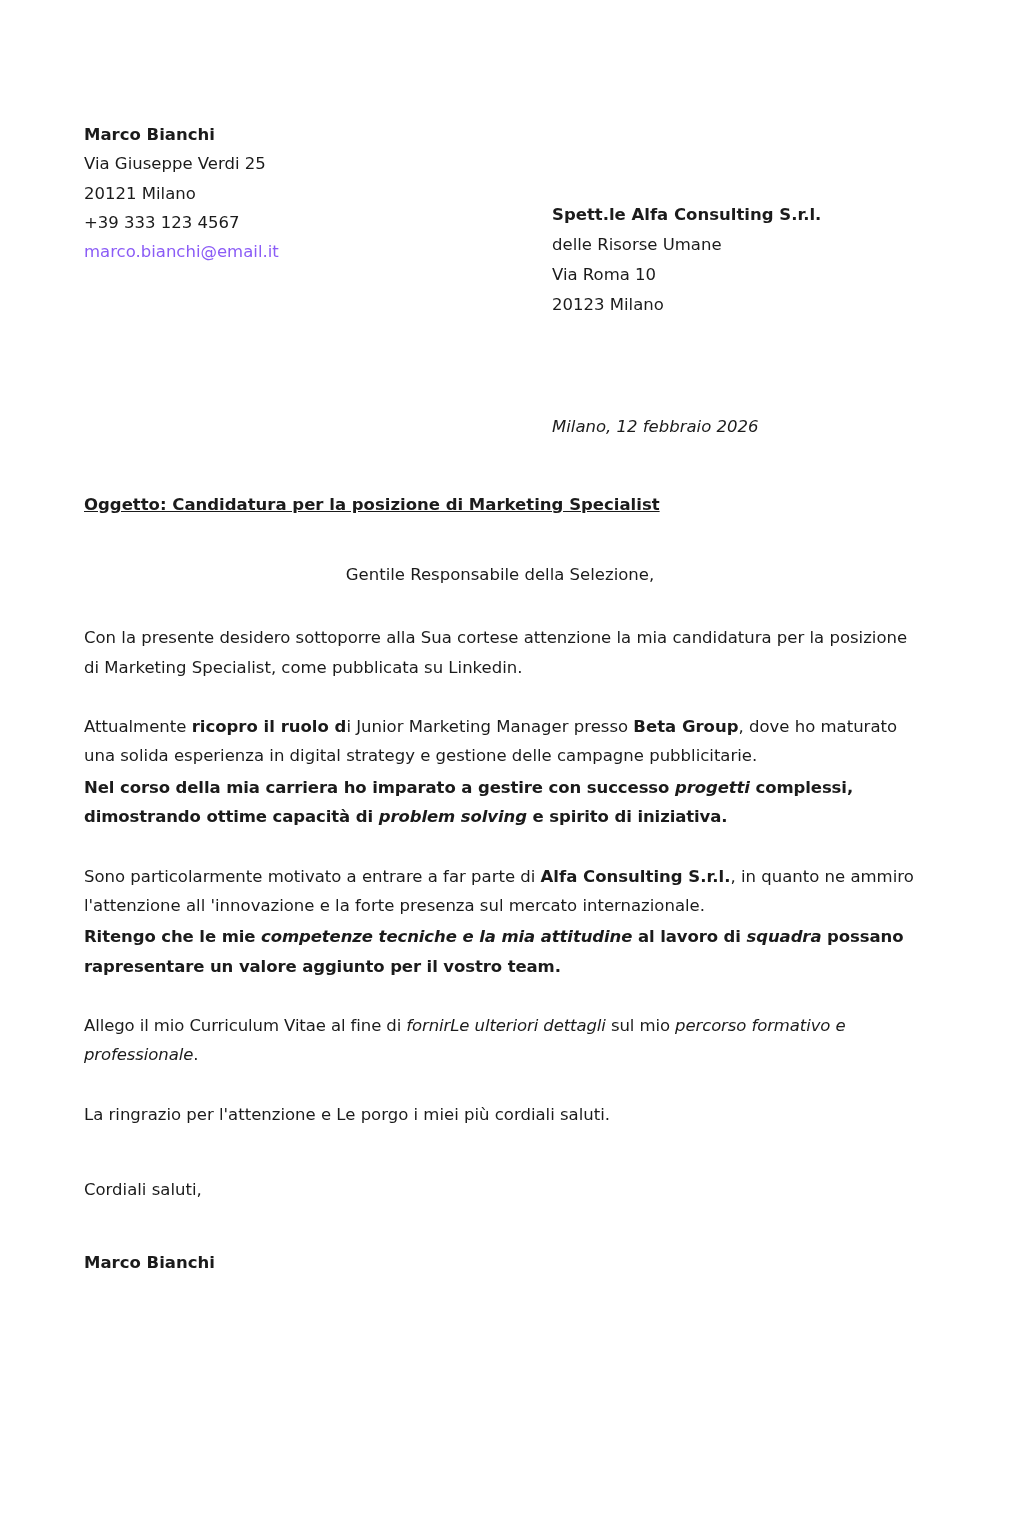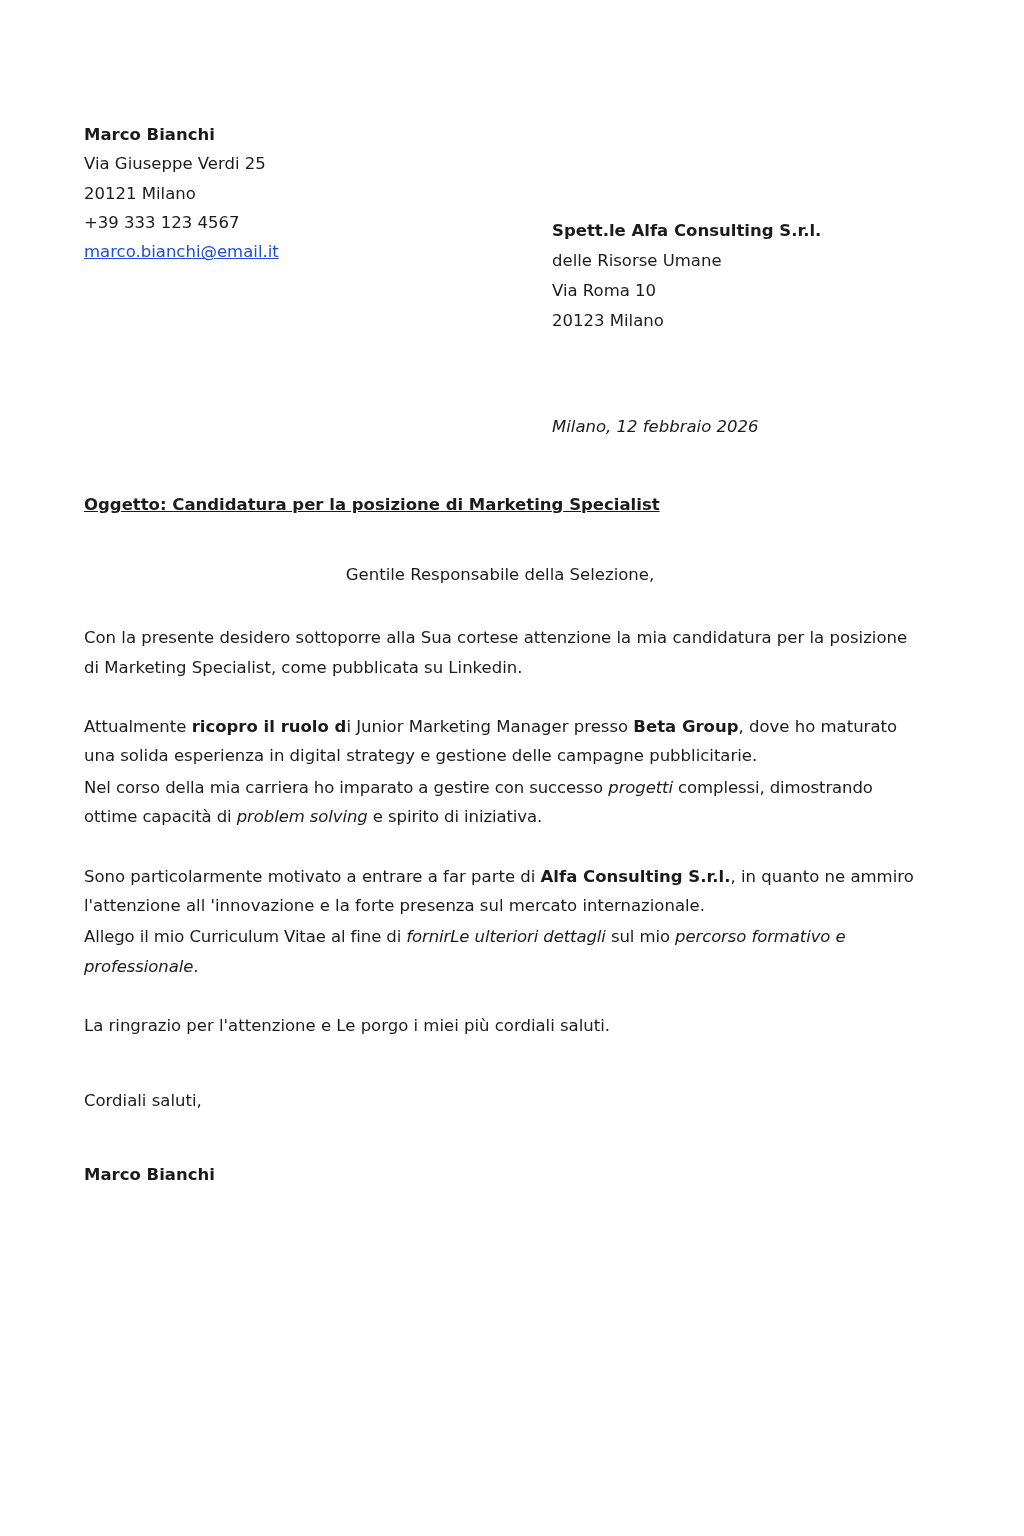--- a/index.html
+++ b/index.html
@@ -41,32 +41,30 @@
     width: 380px;
   }
   .sender .line {
     display: block;
     white-space: nowrap;
   }
   .sender .name {
     font-weight: bold;
   }
   .email-link {
-    color: #1d4ed8;
-    text-decoration: underline;
+    color: #8b5cf6;
   }
 
   
   .recipient {
     position: absolute;
     left: 468px;
     top: 80px;
     width: 390px;
     line-height: 1.82;
-    margin-top: 16px;
   }
   .recipient .company {
     font-weight: bold;
     display: block;
   }
   .recipient .line {
     display: block;
   }
 
   
@@ -99,20 +97,21 @@
     text-align: center;
   }
   .para {
     margin: 0 0 30px 0;
   }
   .para.tight {
     margin-bottom: 2px;
   }
   .para-sub {
     margin: 0 0 30px 0;
+    font-weight: bold;
   }
   b { font-weight: bold; }
   i { font-style: italic; }
 
   .hand {
     font-family: "DejaVu Sans", sans-serif;
     letter-spacing: -0.1px;
   }
   .sig-name {
     font-weight: bold;
@@ -156,20 +155,21 @@
         <p class="salutation">Gentile Responsabile della Selezione,</p>
 
         <p class="para"><span>Con la presente desidero sottoporre alla Sua cortese attenzione la mia candidatura per la posizione di Marketing Specialist, come pubblicata su Linkedin.</span></p>
 
         <p class="para tight"><span>Attualmente </span><b>ricopro il ruolo d</b><span>i Junior Marketing Manager presso </span><b>Beta Group</b><span>, dove ho maturato una solida esperienza in digital strategy e gestione delle campagne pubblicitarie.</span></p>
 
         <p class="para-sub hand"><span>Nel corso della mia carriera ho imparato a gestire con successo </span><i>progetti</i><span> complessi, dimostrando ottime capacità di </span><i>problem solving</i><span> e spirito di iniziativa.</span></p>
 
         <p class="para tight"><span>Sono particolarmente motivato a entrare a far parte di </span><b>Alfa Consulting S.r.l.</b><span>, in quanto ne ammiro l'attenzione all 'innovazione e la forte presenza sul mercato internazionale.</span></p>
 
+        <p class="para-sub hand"><span>Ritengo che le mie </span><i>competenze tecniche e la mia attitudine</i><span> al lavoro di </span><i>squadra</i><span> possano rapresentare un valore aggiunto per il vostro team.</span></p>
 
         <p class="para hand"><span>Allego il mio Curriculum Vitae al fine di </span><i>fornirLe ulteriori dettagli</i><span> sul mio </span><i>percorso formativo e professionale</i><span>.</span></p>
 
         <p class="thanks">La ringrazio per l'attenzione e Le porgo i miei più cordiali saluti.</p>
 
         <p class="closing">Cordiali saluti,</p>
 
         <p class="sig-name">Marco Bianchi</p>
 
       </div>

